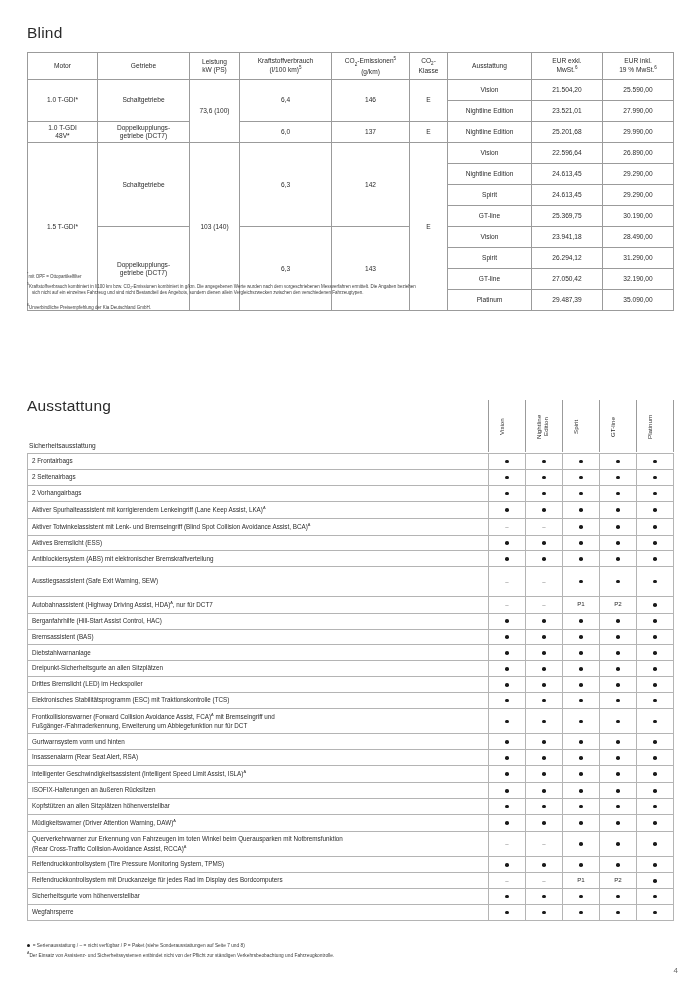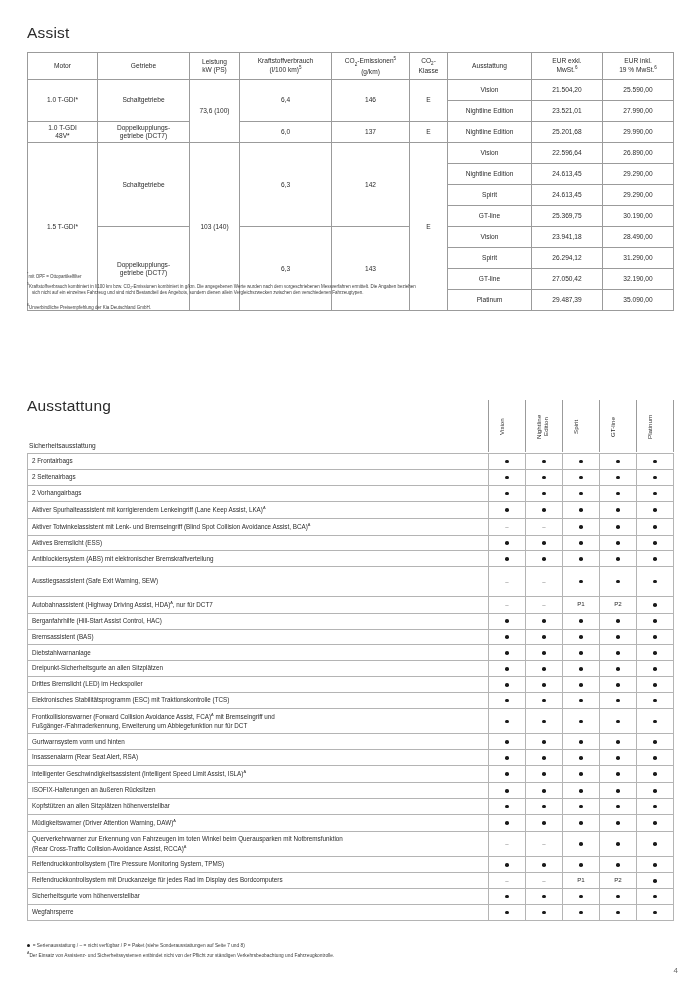--- a/index.html
+++ b/index.html
@@ -189,21 +189,21 @@
     top: 966px;
     font-size: 8px;
     color: #6a6a6a;
   }
 </style>
 </head>
 <body>
 
 <div class="page">
 
-  <div class="h1" id="preise-title">Assist</div>
+  <div class="h1" id="preise-title">Blind</div>
 
   <table id="price-table">
     <colgroup>
       <col style="width:70px">
         <col style="width:92px">
         <col style="width:50px">
       <col style="width:92px">
         <col style="width:78px">
         <col style="width:38px">
       <col style="width:84px">

